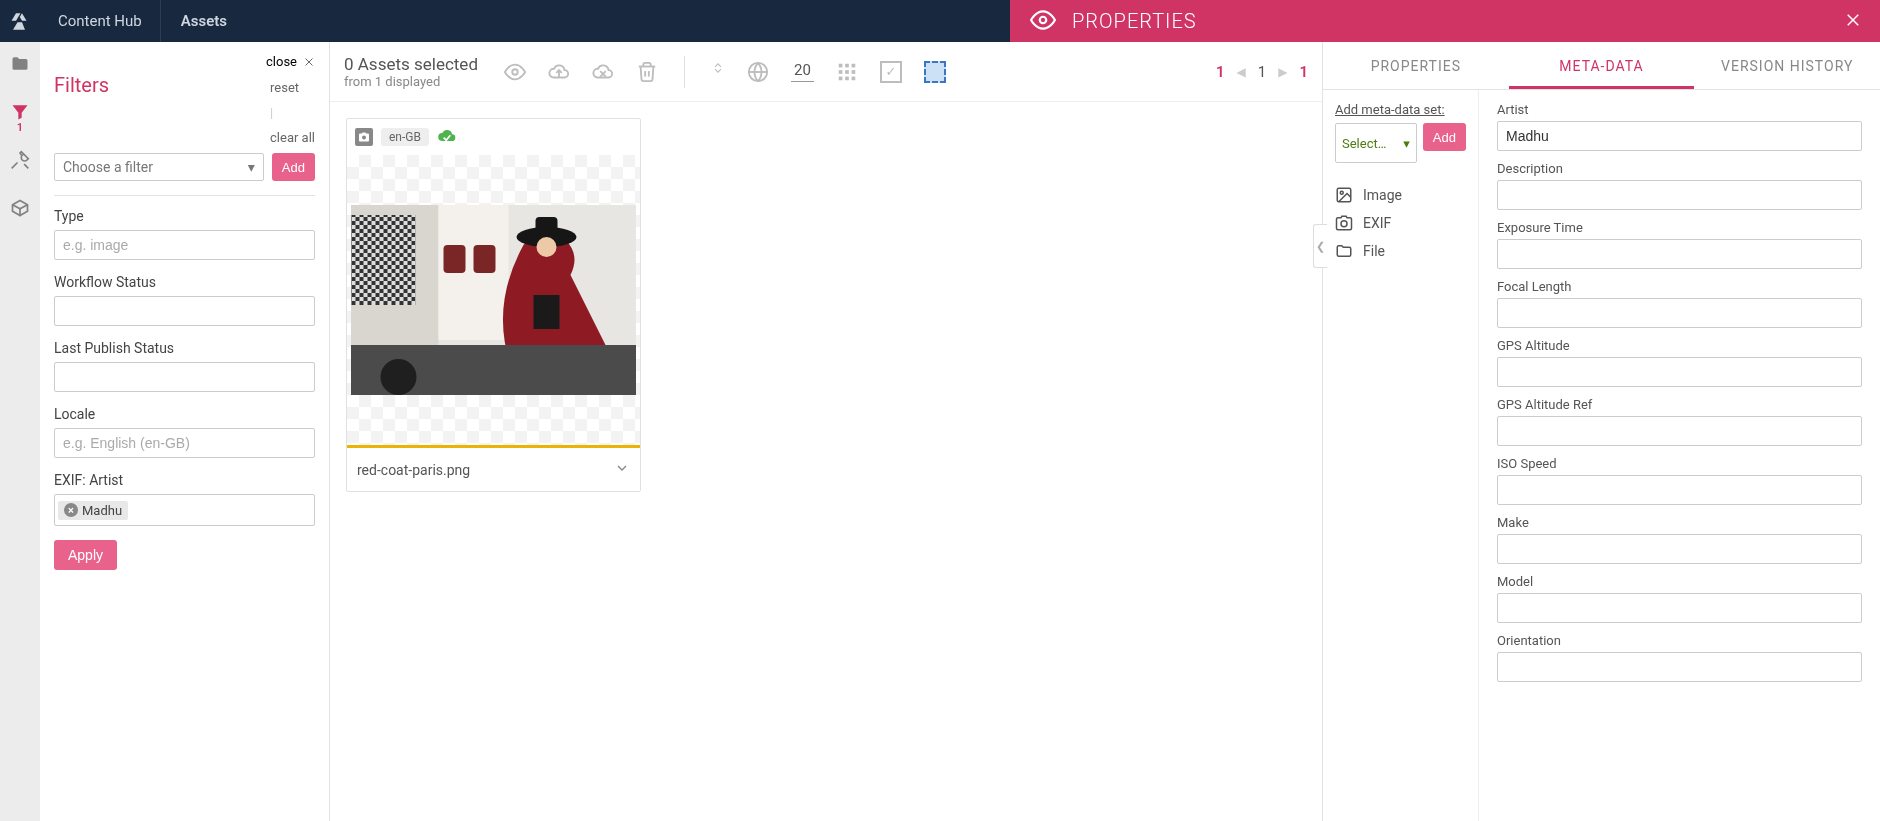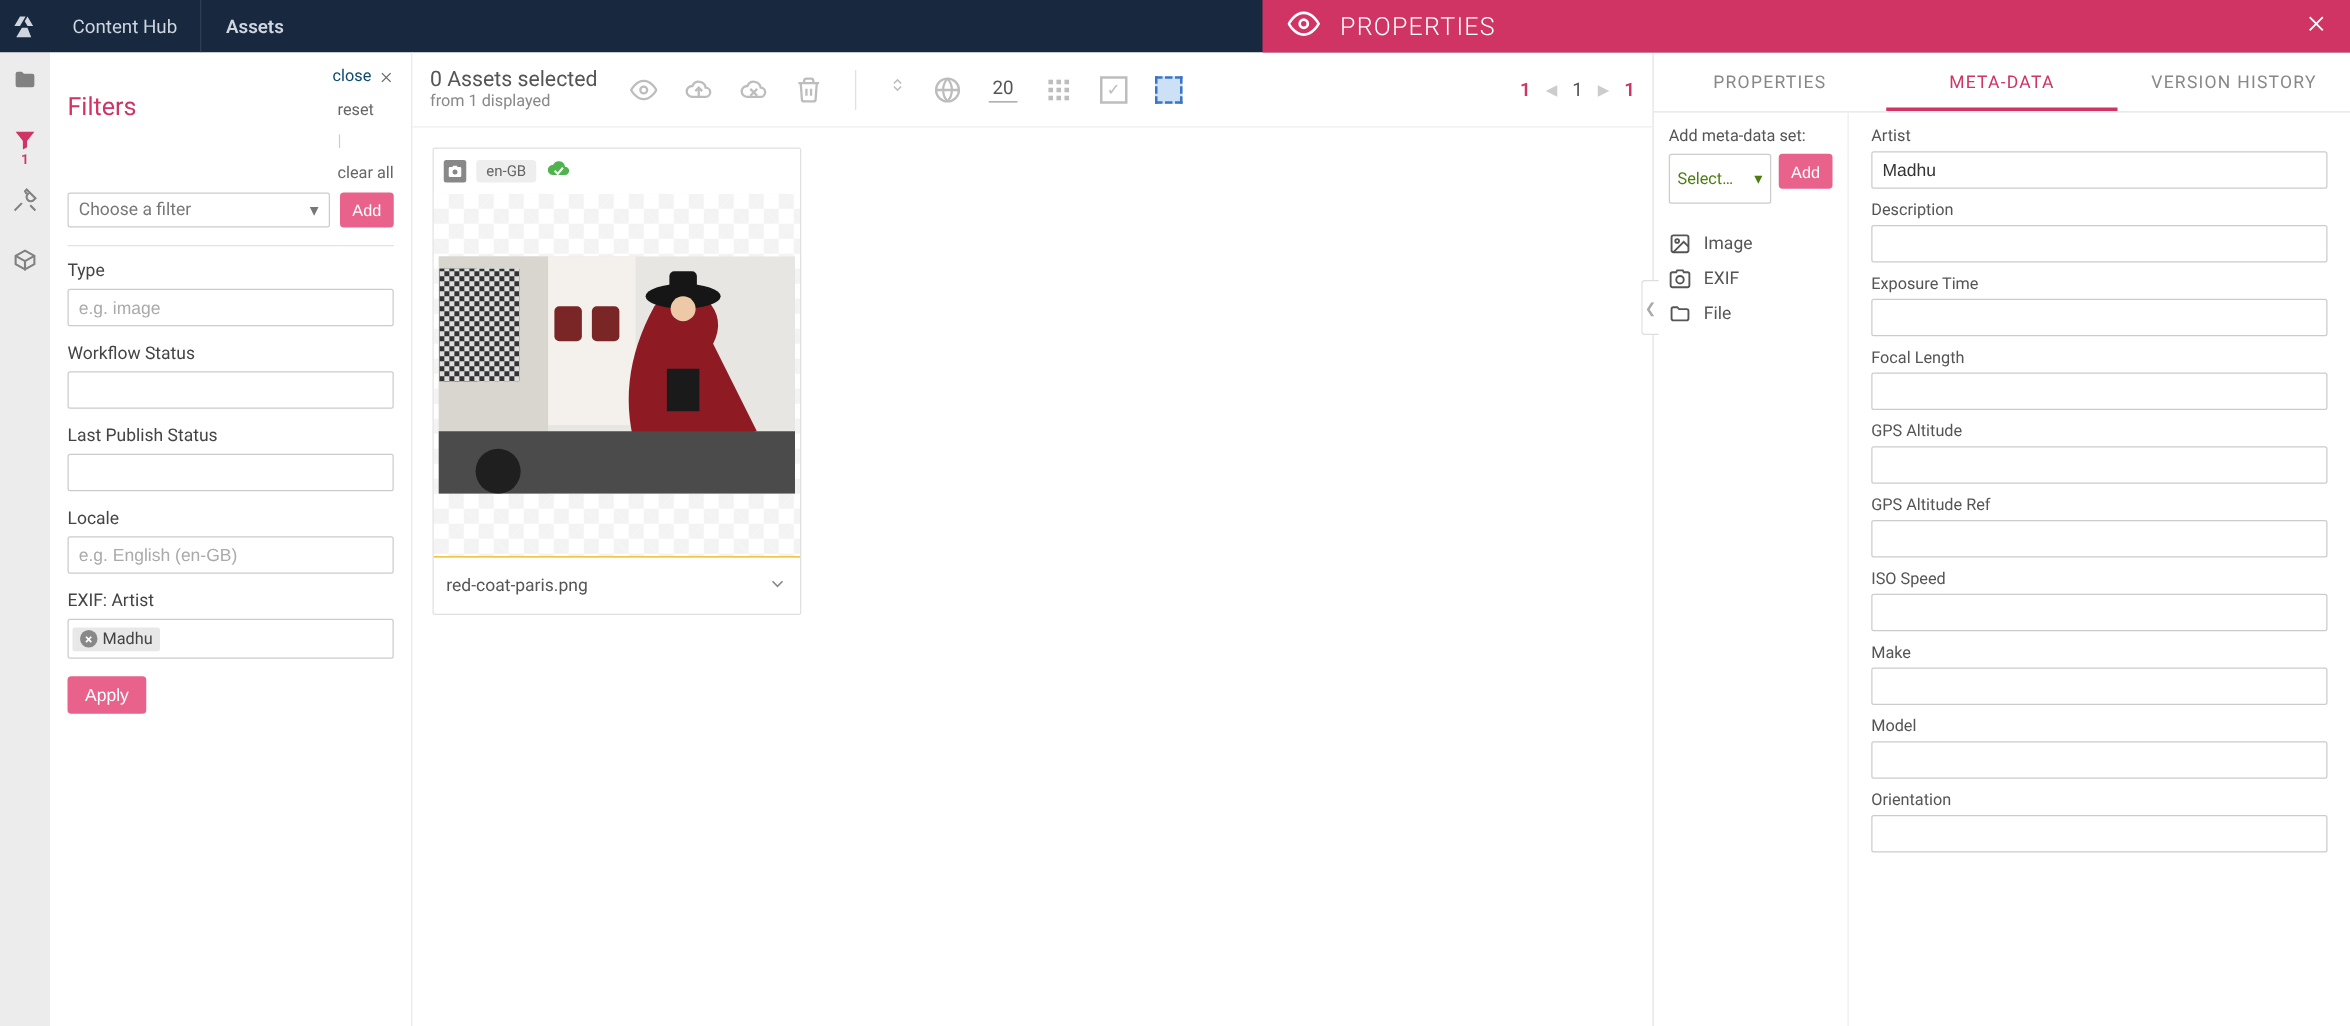--- a/index.html
+++ b/index.html
@@ -21,21 +21,21 @@
   .propbar .close-btn { margin-left:auto; margin-right:18px; cursor:pointer; }
 
   
   .app { flex:1; display:flex; min-height:0; position:relative;}
   .railnav { width:40px; background:#ececec; display:flex; flex-direction:column; align-items:center; padding-top:12px; gap:28px; }
   .railnav .rail-item { width:20px; height:20px; color:#818181; cursor:pointer; position:relative;}
   .railnav .rail-item.active { color:#cf3464; }
   .railnav .rail-item .badge { position:absolute; bottom:-12px; left:50%; transform:translateX(-50%); font-size:11px; color:#cf3464; font-weight:600;}
 
   .filters-panel { width:290px; background:#fff; border-right:1px solid #e3e3e3; display:flex; flex-direction:column; padding:12px 14px; overflow-y:auto;}
-  .filters-panel .close-row { text-align:right; color:#0c4a6e; font-size:13px; margin-bottom:4px; display:flex; justify-content:flex-end; align-items:center; gap:6px; cursor:pointer;}
+  .filters-panel .close-row { text-align:right; color:#000000; font-size:13px; margin-bottom:4px; display:flex; justify-content:flex-end; align-items:center; gap:6px; cursor:pointer;}
   .filters-panel .filters-header { display:flex; align-items:baseline; justify-content:space-between; margin-bottom:8px;}
   .filters-panel .filters-header h2 { color:#cf3464; font-size:20px; font-weight:400;}
   .filters-panel .filters-header .links { font-size:13px; color:#666; display:flex; gap:10px;flex-direction:column;}
   .filters-panel .filters-header .links span { cursor:pointer; }
   .filters-panel .filter-choose-row { display:flex; gap:8px; padding-bottom:14px; border-bottom:1px solid #e3e3e3; margin-bottom:12px;}
   .filters-panel select.filter-picker, .filters-panel .pseudo-select { flex:1; height:28px; border:1px solid #ccc; border-radius:2px; padding: 0 8px; background:#fff; color:#777; display:flex; align-items:center; justify-content:space-between; cursor:pointer;}
   .btn-pink { background:#e8628c; color:#fff; border:none; border-radius:3px; padding:4px 10px; font-size:13px; cursor:pointer; height:28px;}
 
   .filter-group { margin-bottom:14px; }
   .filter-group .lbl { font-size:14px; color:#444; margin-bottom:6px; }
@@ -71,31 +71,31 @@
   .asset-card .card-head .cloud { color:#4fb34f; }
   .asset-card .thumb-wrap { flex:1; min-height:290px; background-image:
       linear-gradient(45deg, #f3f3f3 25%, transparent 25%),
       linear-gradient(-45deg, #f3f3f3 25%, transparent 25%),
       linear-gradient(45deg, transparent 75%, #f3f3f3 75%),
       linear-gradient(-45deg, transparent 75%, #f3f3f3 75%);
     background-size:24px 24px;
     background-position:0 0,0 12px,12px -12px,-12px 0;
     display:flex; align-items:center; justify-content:center; padding:4px;}
   .asset-card .thumb { width:100%; height:190px; }
-  .asset-card .card-foot { height:46px; border-top:1px solid #eab308; display:flex; align-items:center; padding:0 10px; justify-content:space-between; color:#555; font-size:14px;gap:12px;}
+  .asset-card .card-foot { height:46px; border-top:3px solid #eab308; display:flex; align-items:center; padding:0 10px; justify-content:space-between; color:#555; font-size:14px;gap:12px;}
   .asset-card .card-foot .chev { color:#888; cursor:pointer;}
 
   
   .props-panel { width:558px; min-width:558px; background:#fff; border-left:1px solid #e3e3e3; display:flex; flex-direction:column; position: relative;}
   .props-tabs { height:48px; display:flex; border-bottom:1px solid #e3e3e3;}
   .props-tabs .tab { flex:1; display:flex; align-items:center; justify-content:center; font-size:14px; color:#888; letter-spacing:1px; cursor:pointer;}
   .props-tabs .tab.active { color:#cf3464; box-shadow: inset 0 -3px 0 #cf3464;}
   .props-body { flex:1; display:flex; overflow:hidden;}
   .props-left { width:156px; border-right:1px solid #eee; padding:12px;}
-  .props-left .meta-add-label { font-size:13px; color:#555; margin-bottom:6px;}
+  .props-left .meta-add-label { font-size:13px; color:#555; margin-bottom:6px;text-decoration:underline;}
   .props-left .meta-add-row { display:flex; gap:6px; margin-bottom:18px;}
   .props-left .mini-select { flex:1; height:40px; border:1px solid #ccc; border-radius:2px; display:flex; align-items:center; justify-content:space-between; padding:16px 6px; font-size:13px; color:#4d7c0f; cursor:pointer;}
   .props-left .cat-item { display:flex; align-items:center; gap:10px; height:28px; color:#555; font-size:14px; cursor:pointer;}
   .props-left .cat-item svg { width:18px; height:18px; }
   .props-right { flex:1; overflow-y:auto; padding:12px 18px;}
   .meta-field { margin-bottom:10px;}
   .meta-field .lbl { font-size:13px; color:#555; margin-bottom:4px;}
   .meta-field input { width:100%; height:30px; border:1px solid #ccc; border-radius:2px; padding:0 8px; font-size:14px; color:#333;}
 
   .collapse-tab { position:absolute; left:-10px; top:182px; width:14px; height:44px; background:#fff; border:1px solid #ddd; border-right:none; border-radius:3px 0 0 3px; display:flex; align-items:center; justify-content:center; color:#aaa; cursor:pointer; font-size:11px;}

